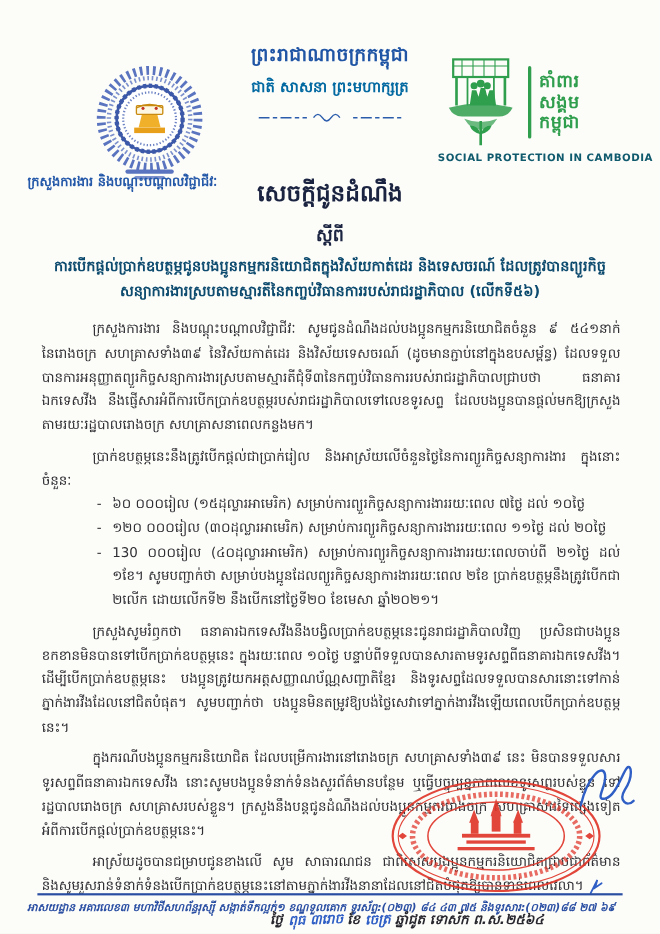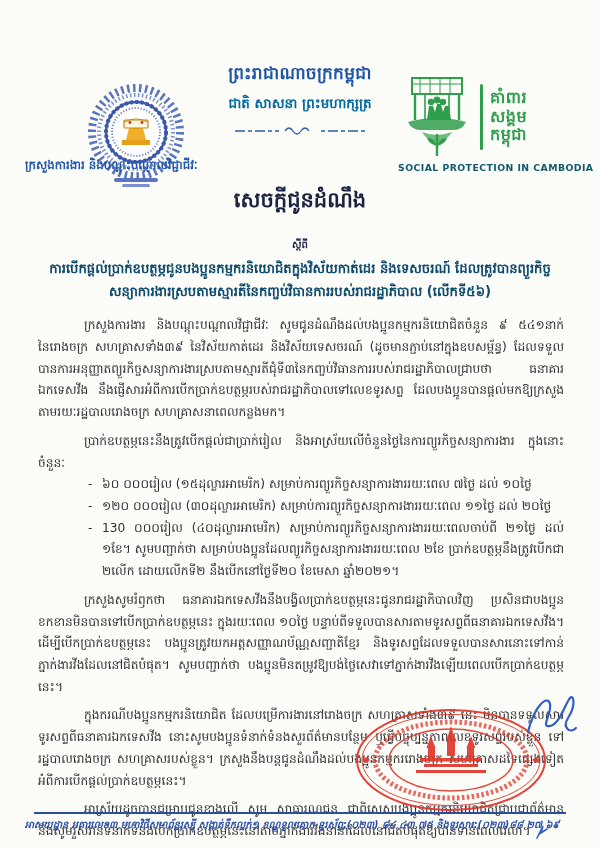--- a/index.html
+++ b/index.html
@@ -4,37 +4,37 @@
 <style>
   * { margin:0; padding:0; box-sizing:border-box; }
   html,body { background:#d8d8d4; }
   .page {
     position:relative; width:600px; height:849px; margin:0 auto;
     background:#fcfcf9; overflow:hidden;
     font-family:"DejaVu Sans","Liberation Sans",sans-serif;
     color:#2e2e33;
   }
   
-  .header { position:relative; height:152px;margin-top:24px; }
+  .header { position:relative; height:152px; }
   .seal-left { position:absolute; left:84px; top:58px; width:104px; height:116px; }
   .hdr-center { position:absolute; left:190px; top:38px; width:220px; text-align:center; }
   .kingdom { font-size:17px; font-weight:bold; color:#1f55a4; letter-spacing:.3px; }
   .motto { font-size:13.5px; font-weight:bold; color:#0369a1; margin-top:8px; }
   .divider { margin:10px auto 0; width:130px; display:block; }
   .logo-right { position:absolute; left:398px; top:52px; width:186px; }
   .logo-right-top { display:flex; align-items:center; }
   .sp-graphic { width:78px; height:82px; }
   .sp-bar { width:3px; height:66px; background:#2f9e4d; margin:0 7px 0 4px; border-radius:2px; }
   .sp-khmer { color:#2f9e4d; font-weight:bold; font-size:16px; line-height:1.15; letter-spacing:.5px;text-align:right; }
   .sp-english { margin-top:4px; font-size:9.3px; font-weight:bold; color:#0f5a6d; letter-spacing:.45px; white-space:nowrap; }
   
   .ministry-line { position:absolute; left:25px; top:157px; font-size:11.8px; font-weight:bold; color:#2458a8; }
   .titles { text-align:center; margin-top:10px; }
   .notice-title { font-size:21px; font-weight:bold; color:#1a2340; }
-  .about { font-size:10px; font-weight:bold; color:#1a2340; margin-top:21px; }
+  .about { font-size:16px; font-weight:bold; color:#1a2340; margin-top:10px; }
   .subject { width:530px; margin:4px auto 0; font-size:13.2px; font-weight:bold;
              color:#0c4a6e; line-height:1.75; }
   
   .body { padding:12px 36px 0 38px; font-size:12.2px; line-height:1.78; text-align:justify; }
   .para { text-indent:46px; margin-bottom:7px; }
   .intro { text-indent:46px; }
   .bullets { margin:0 0 7px 50px; }
   .bullet { display:flex; }
   .bullet .dash { width:14px; flex:0 0 14px; }
   .bullet .btxt { flex:1; text-align:justify; }

